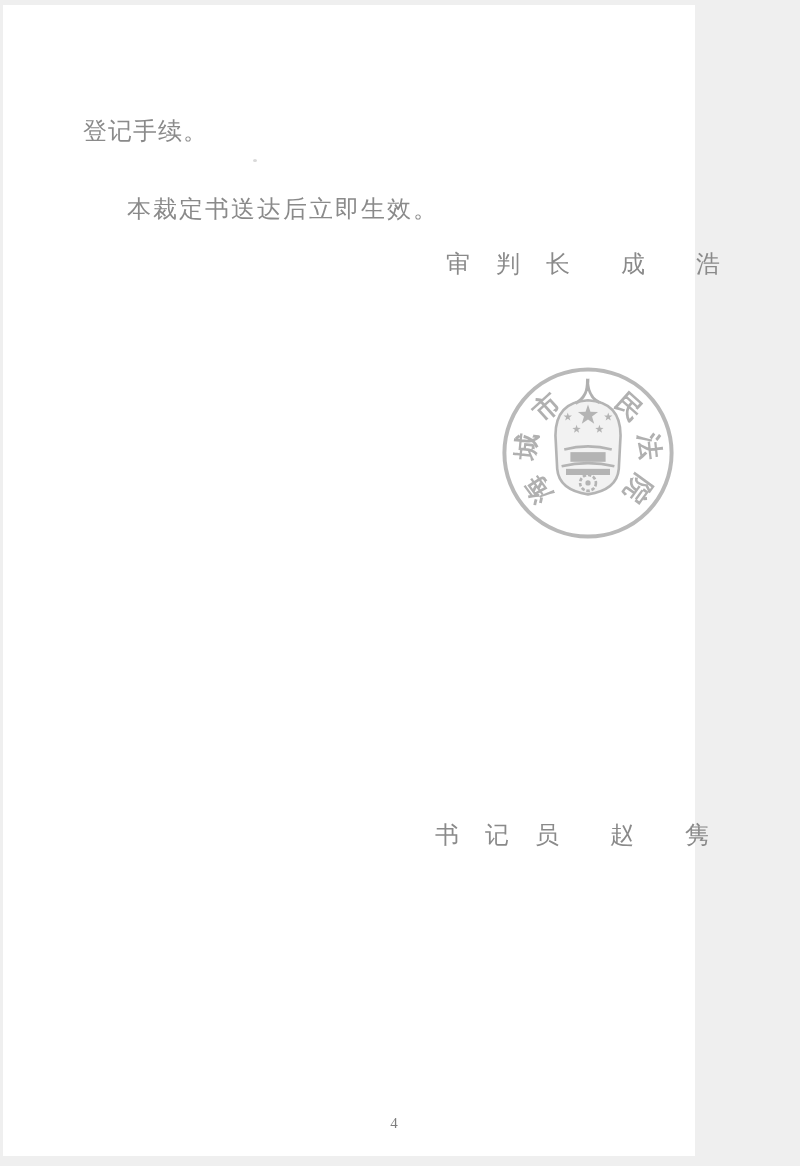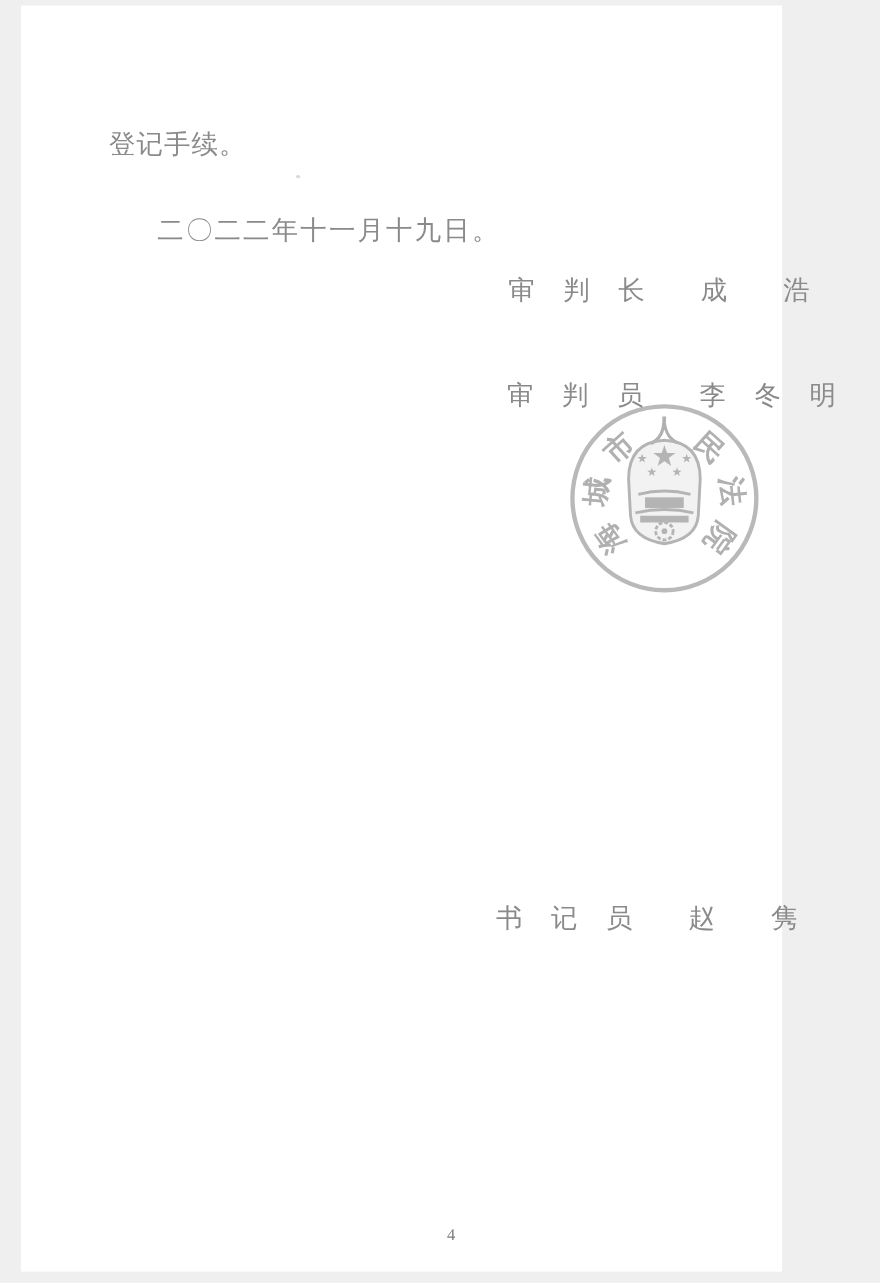--- a/index.html
+++ b/index.html
@@ -4,21 +4,21 @@
 <style>
   * { margin: 0; padding: 0; box-sizing: border-box; }
   html, body {
     width: 800px; height: 1166px;
     background: #efefef;
     font-family: "Liberation Serif", "DejaVu Serif", serif;
     overflow: hidden;
   }
   .paper {
     position: absolute;
-    left: 19px; top: 5px;
+    left: 3px; top: 5px;
     width: 692px; height: 1151px;
     background: #ffffff;
   }
   .line {
     position: absolute;
     color: #8a8a8a;
     font-size: 24px;
     white-space: pre;
     letter-spacing: 1px;
   }
@@ -60,21 +60,21 @@
     opacity: 0.7;
   }
 </style>
 </head>
 <body>
 
 <div class="paper">
 
   <p class="line p1">登记手续。</p>
 
-  <p class="line p2">二〇二二年十一月十九日。</p>
+  <p class="line p2">本裁定书送达后立即生效。</p>
 
   <div class="seal-wrap">
     <svg viewBox="0 0 200 200">
       <defs>
         <path id="star" d="M0,-1 L0.235,-0.324 L0.951,-0.309 L0.380,0.124 L0.588,0.809 L0,0.4 L-0.588,0.809 L-0.380,0.124 L-0.951,-0.309 L-0.235,-0.324 Z"></path>
       </defs>
 
       <circle cx="100" cy="100" r="95" fill="none" stroke="#a6a6a6" stroke-width="4.5"></circle>
 
       <g>
@@ -103,21 +103,20 @@
         <rect x="75" y="118" width="50" height="7" stroke="none"></rect>
 
         <circle cx="100" cy="134" r="9" fill="none" stroke-width="3" stroke-dasharray="4 2"></circle>
         <circle cx="100" cy="134" r="3" stroke="none"></circle>
       </g>
     </svg>
   </div>
 
   <p class="line sig1">审　判　长　　成　　浩</p>
 
-  <p class="line sig2">审　判　员　　李　冬　明</p>
 
 
 
   <p class="line clerk-line">书　记　员　　赵　　隽</p>
 
   <div class="speck"></div>
 
   <p class="page-num">4</p>
 
 </div>

